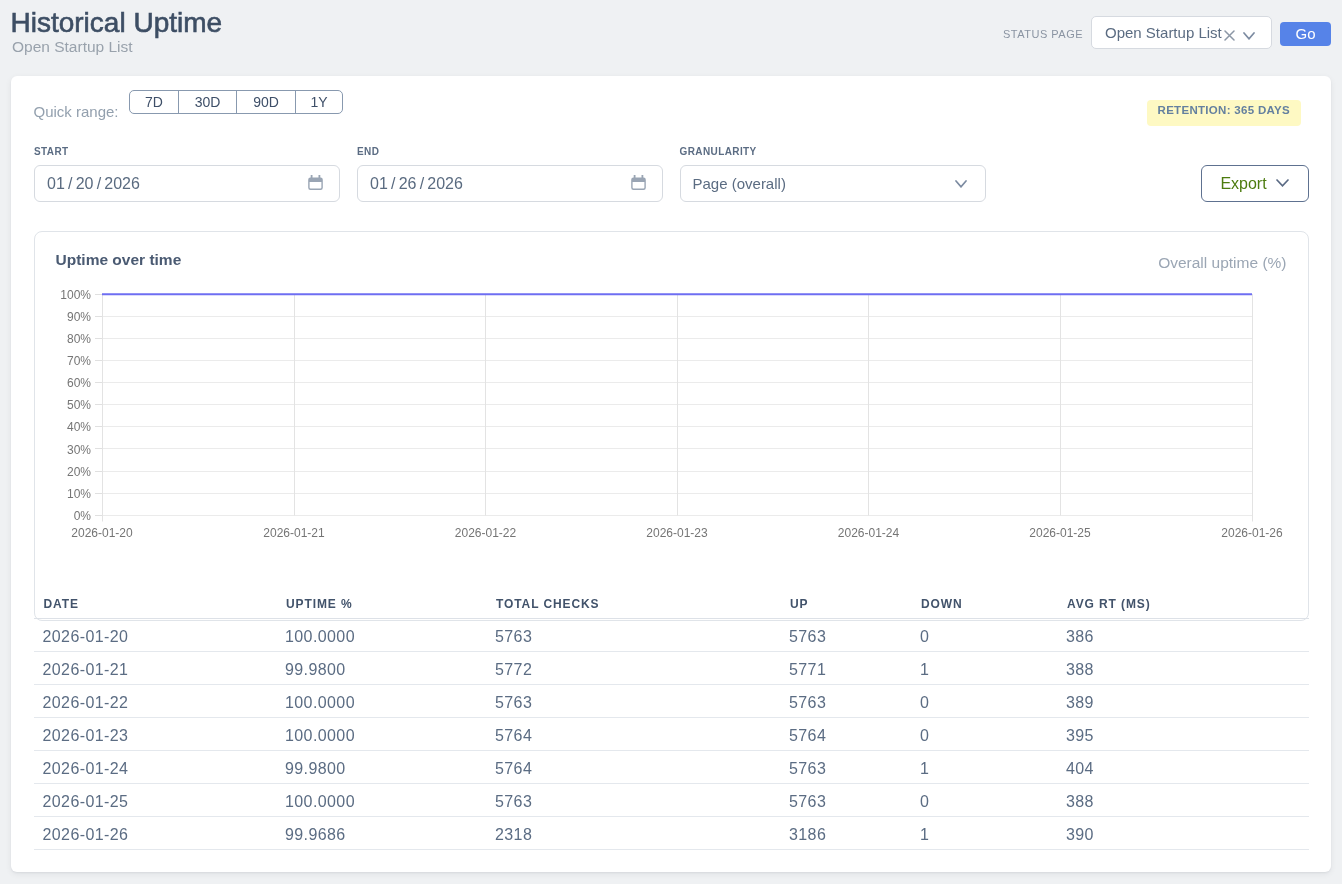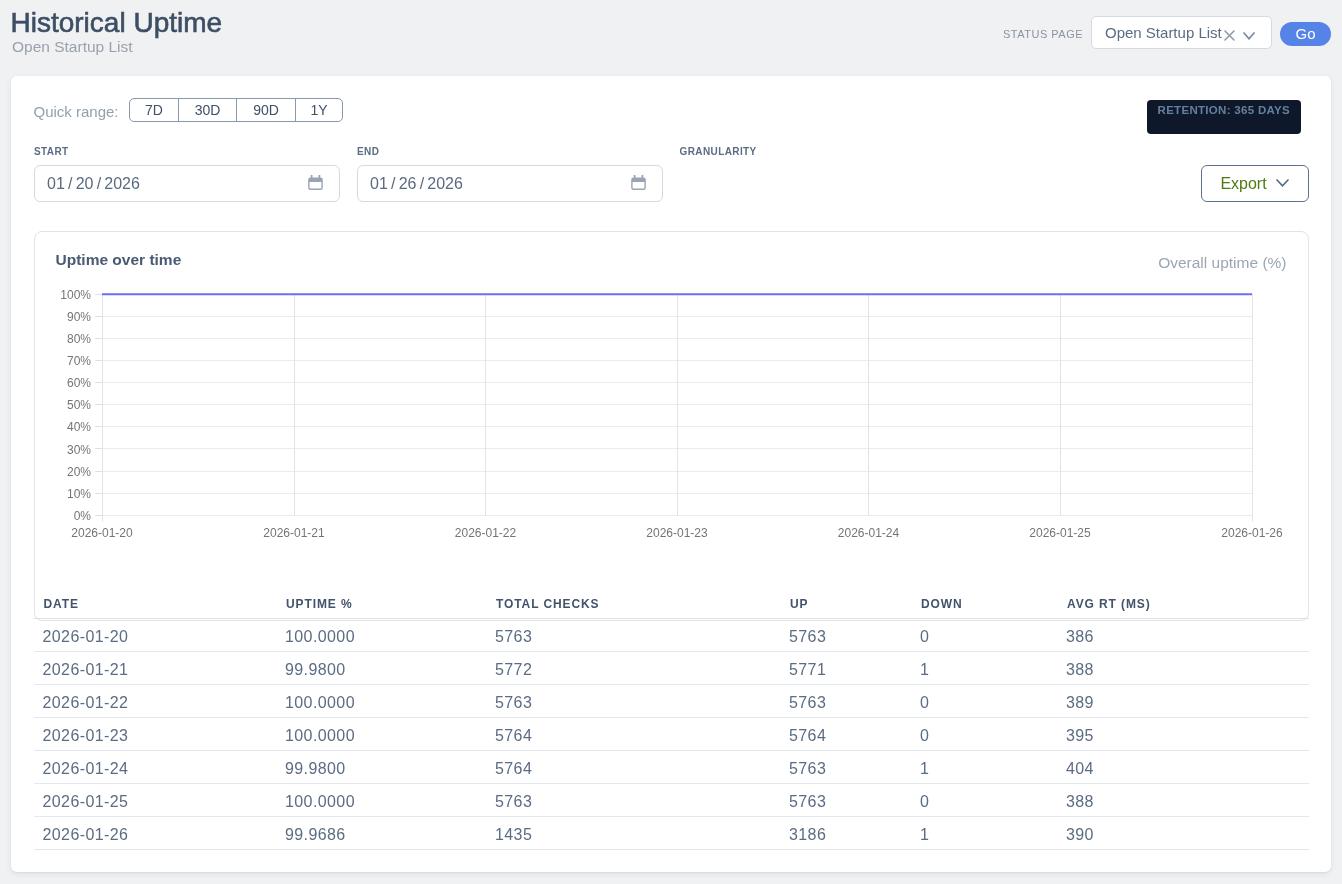--- a/index.html
+++ b/index.html
@@ -12,30 +12,30 @@
 }
 
 .h1 { position:absolute; left:10.5px; top:7px; font-size:28px; font-weight:400; -webkit-text-stroke:0.6px #3d4e64; color:#3d4e64; letter-spacing:0px; }
 .sub { position:absolute; left:12px; top:38px; font-size:15.5px; color:#99a2ac; }
 .sp-label { position:absolute; left:1003px; top:28px; font-size:11px; color:#8a94a2; letter-spacing:0.5px; }
 .sp-sel { position:absolute; left:1091px; top:16px; width:181px; height:33px; background:#fff; border:1px solid #d6dae0; border-radius:5px; }
 .sp-sel .txt { position:absolute; left:13px; top:7px; font-size:15px; color:#5b6c82; }
 .sp-sel .xg { position:absolute; left:132px; top:13px; }
 .sp-sel svg.chev { position:absolute; left:151px; top:15px; }
 
-.go { position:absolute; left:1280px; top:22px; width:51px; height:24px; background:#5683e8; border-radius:12px; color:#fff; font-size:15px; text-align:center; line-height:24px; }
+.go { position:absolute; left:1280px; top:22px; width:51px; height:24px; background:#5683e8; border-radius:4px; color:#fff; font-size:15px; text-align:center; line-height:24px; }
 
 .card { position:absolute; left:11px; top:76px; width:1320px; height:796px; background:#fff; border-radius:6px; box-shadow:0 1px 2px rgba(16,24,40,.05), 0 2px 6px rgba(16,24,40,.07); }
 
 .qr-label { position:absolute; left:22.5px; top:27px; font-size:15px; color:#93a0ae; }
-.qr-group { position:absolute; left:118px; top:22px; height:24px; display:flex; border:1px solid #8899af; border-radius:5px; overflow:hidden; background:#fff; }
+.qr-group { position:absolute; left:118px; top:14px; height:24px; display:flex; border:1px solid #8899af; border-radius:5px; overflow:hidden; background:#fff; }
 .qr-group div { font-size:14px; color:#3e4f68; line-height:22px; text-align:center; border-right:1px solid #8899af; }
 .qr-group div:last-child { border-right:none; }
 .b7 { width:49px; } .b30 { width:58px; } .b90 { width:59px; } .b1y { width:46px; }
-.badge { position:absolute; right:30px; top:24px; height:34px; line-height:21px; padding:0 11px; background:#0f172a; border-radius:4px; font-size:11.5px; font-weight:700; letter-spacing:0.3px; color:#64809f; }
+.badge { position:absolute; right:30px; top:24px; height:26px; line-height:21px; padding:0 11px; background:#fef9c3; border-radius:4px; font-size:11.5px; font-weight:700; letter-spacing:0.3px; color:#64809f; }
 
 .flabel { position:absolute; top:69.5px; font-size:10px; font-weight:700; letter-spacing:0.4px; color:#5b6c83; }
 .l1 { left:23px; } .l2 { left:346px; } .l3 { left:668.5px; }
 .finput { position:absolute; top:88.5px; height:37px; background:#fff; border:1px solid #d6dae0; border-radius:6px; }
 .f1 { left:23px; width:306px; }
 .f2 { left:346px; width:306px; }
 .f3 { left:668.5px; width:306px; }
 .finput .dtxt { position:absolute; left:12px; top:0; line-height:35px; font-size:16px; color:#5a6b80; }
 .finput .cal { position:absolute; right:16px; top:9.5px; }
 .f3 .txt { position:absolute; left:12px; top:0; line-height:36px; font-size:15px; color:#5b6c82; }
@@ -96,20 +96,26 @@
     <div class="finput f2">
       <span class="dtxt">01 / 26 / 2026</span>
       <svg class="cal" width="15" height="16" viewBox="0 0 15 16">
         <g fill="#9aa5b4">
           <rect x="2.7" y="0" width="1.8" height="3.4"></rect>
           <rect x="10.5" y="0" width="1.8" height="3.4"></rect>
           <path fill-rule="evenodd" d="M2.4 2.5 h10.2 a2.2 2.2 0 0 1 2.2 2.2 v8.1 a2.2 2.2 0 0 1 -2.2 2.2 h-10.2 a2.2 2.2 0 0 1 -2.2 -2.2 v-8.1 a2.2 2.2 0 0 1 2.2 -2.2 z M1.6 7 v5.4 a1 1 0 0 0 1 1 h9.8 a1 1 0 0 0 1 -1 v-5.4 z"></path>
         </g>
       </svg>
     </div>
+    <div class="finput f3">
+      <span class="txt">Page (overall)</span>
+      <svg class="chev" width="12" height="8" viewBox="0 0 12 8">
+        <path d="M1 1 L6 6.8 L11 1" fill="none" stroke="#7c8ba1" stroke-width="1.7" stroke-linecap="round"></path>
+      </svg>
+    </div>
     <div class="export">Export<svg width="13" height="8" viewBox="0 0 13 8">
         <path d="M1 1 L6.5 6.8 L12 1" fill="none" stroke="#5a6a84" stroke-width="1.7" stroke-linecap="round"></path>
       </svg></div>
 
     <div class="chart-card">
       <div class="ct">Uptime over time</div>
       <div class="cr">Overall uptime (%)</div>
       <svg width="1273" height="333" viewBox="0 0 1273 333" style="position:absolute;left:-1px;top:-1px;">
 
         <g stroke="#ebebeb" stroke-width="1">
@@ -242,20 +248,20 @@
           <td>2026-01-25</td>
           <td>100.0000</td>
           <td>5763</td>
           <td>5763</td>
           <td>0</td>
           <td>388</td>
         </tr>
         <tr>
           <td>2026-01-26</td>
           <td>99.9686</td>
-          <td>1435</td>
+          <td>2318</td>
           <td>3186</td>
           <td>1</td>
           <td>390</td>
         </tr>
       </tbody>
     </table>
   </div>
 
 </body></html>

